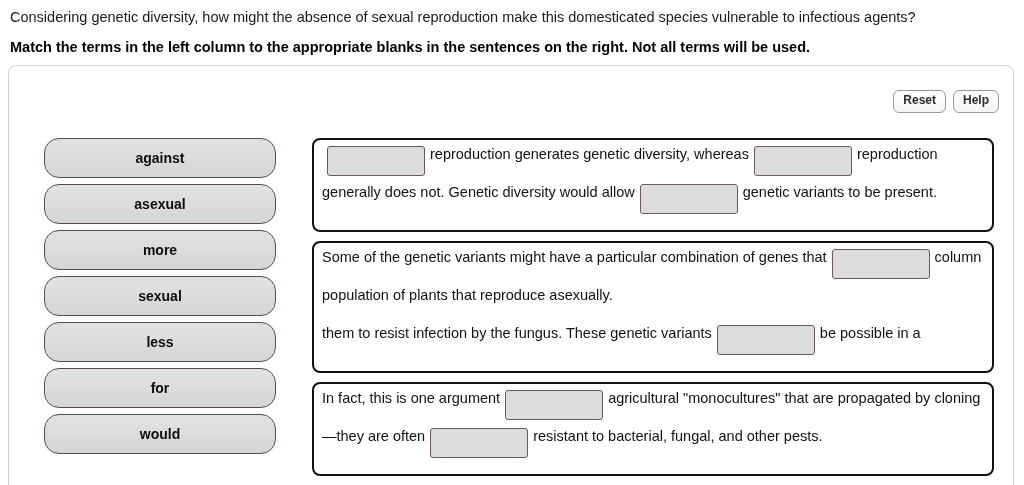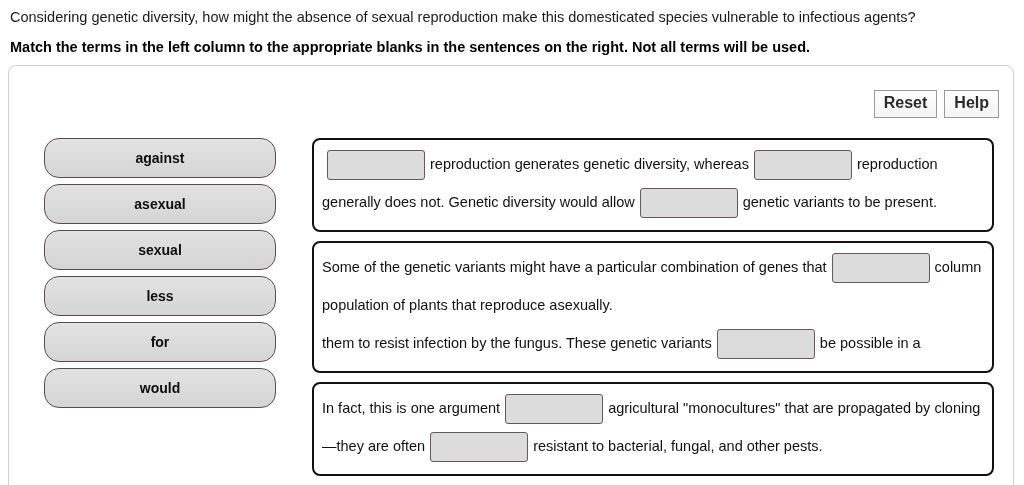--- a/index.html
+++ b/index.html
@@ -50,26 +50,26 @@
   
   #panel-toolbar {
     position: absolute;
     right: 14px;
     top: 24px;
     display: flex;
     gap: 7px;
   }
   .tool-button {
     font-family: "Liberation Sans", sans-serif;
-    font-size: 16px;
+    font-size: 12px;
     font-weight: bold;
     color: #2b2b2b;
     background: linear-gradient(#ffffff, #f4f4f4);
     border: 1px solid #9a9a9a;
-    border-radius: 0;
+    border-radius: 6px;
     padding: 2px 9px 3px 9px;
     line-height: 1.3;
     cursor: pointer;
     white-space: nowrap;
   }
 
   
   #match-body {
     position: absolute;
     left: 0;
@@ -118,21 +118,21 @@
     border: 2px solid #111111;
     border-radius: 8px;
     background: #ffffff;
     box-sizing: border-box;
     padding: 6px 10px 8px 8px;
     margin-bottom: 9px;
     overflow: hidden;
   }
   .sentence-line {
     display: flex;
-    align-items: center;
+    align-items: flex-start;
     flex-wrap: nowrap;
     min-height: 38px;
     white-space: nowrap;
   }
   .sentence-text {
     font-size: 14.5px;
     color: #111111;
     line-height: 1.2;
   }
   .drop-blank {
@@ -165,20 +165,23 @@
 
   <div id="match-body">
     <div id="terms-column">
         <div class="term-tile">
           <span class="term-tile-label">against</span>
         </div>
         <div class="term-tile">
           <span class="term-tile-label">asexual</span>
         </div>
         <div class="term-tile">
+          <span class="term-tile-label">more</span>
+        </div>
+        <div class="term-tile">
           <span class="term-tile-label">sexual</span>
         </div>
         <div class="term-tile">
           <span class="term-tile-label">less</span>
         </div>
         <div class="term-tile">
           <span class="term-tile-label">for</span>
         </div>
         <div class="term-tile">
           <span class="term-tile-label">would</span>

